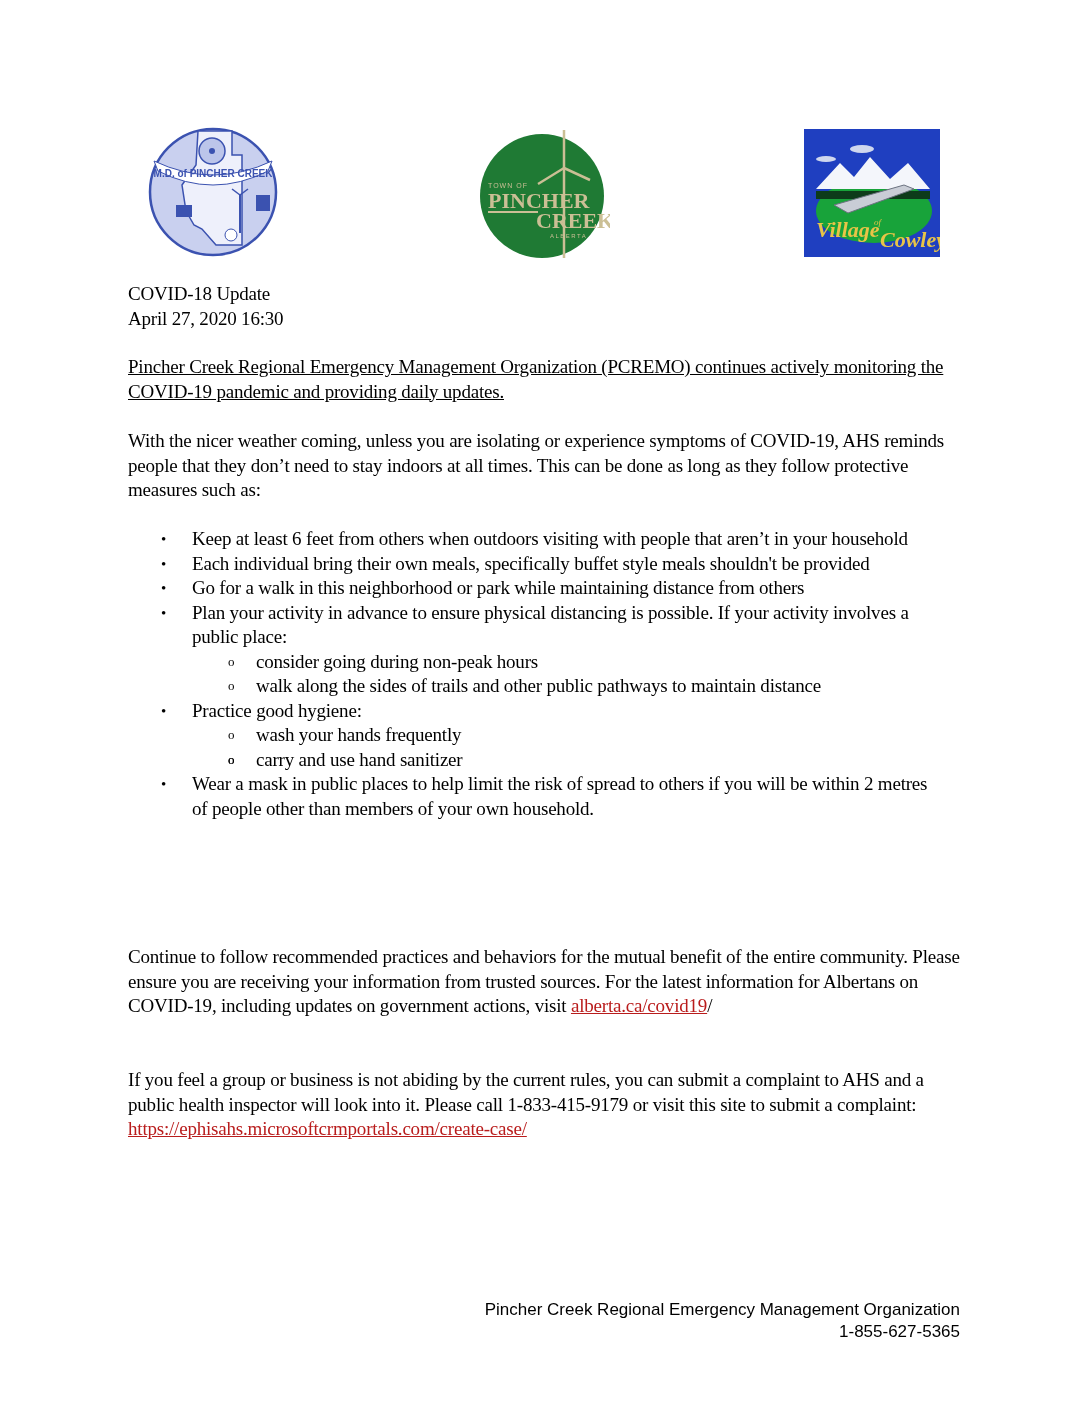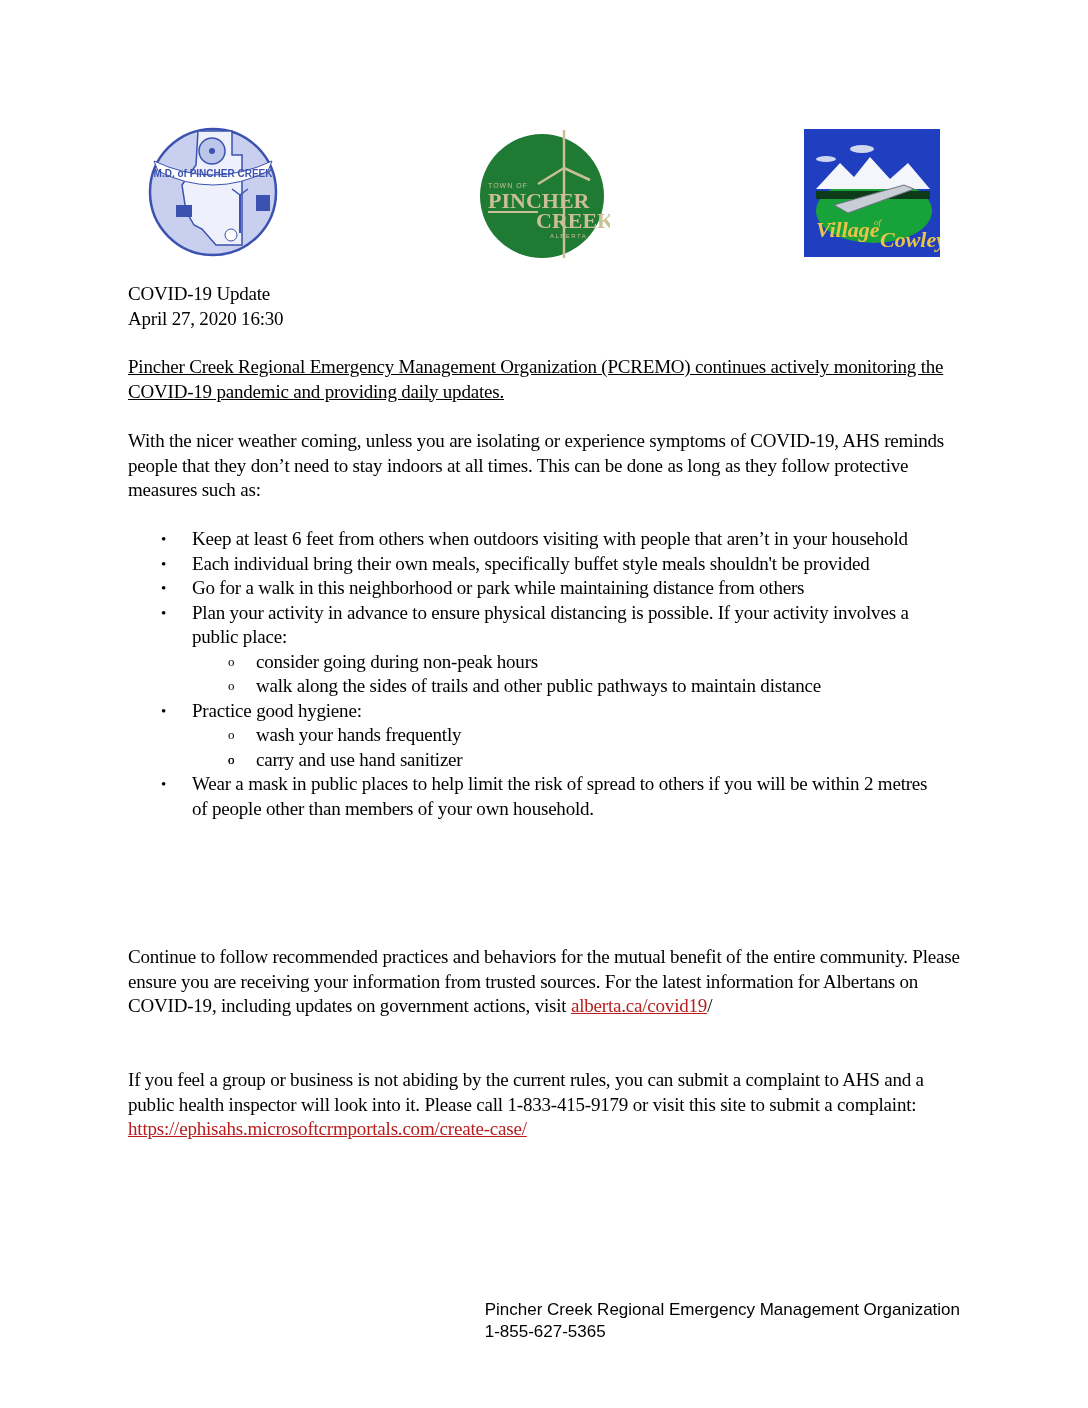--- a/index.html
+++ b/index.html
@@ -11,21 +11,21 @@
     .logo-town { left: 478px; top: 128px; width: 132px; height: 132px; }
     .logo-cowley { left: 804px; top: 129px; width: 136px; height: 128px; }
     .txt { position: absolute; left: 128px; width: 840px; font-size: 19px; line-height: 24.5px; letter-spacing: -0.2px; }
     .txt p { margin: 0; }
     .list { position: absolute; left: 128px; top: 527px; width: 800px; font-size: 19px; line-height: 24.5px; letter-spacing: -0.2px; }
     .li { position: relative; padding-left: 64px; }
     .li .bullet { position: absolute; left: 33px; top: 0; font-size: 15px; }
     .sub { position: relative; padding-left: 128px; }
     .sub .bullet { position: absolute; left: 100px; top: 0; font-size: 13px; }
     a.link { color: #b91c1c; text-decoration: underline; }
-    .footer { position: absolute; right: 128px; top: 1299px; text-align: left;
+    .footer { position: absolute; right: 128px; top: 1299px; text-align: right;
               font-family: "Liberation Sans", "DejaVu Sans", sans-serif; font-size: 17px; line-height: 22px; }
   </style>
 </head>
 <body>
 
 <div class="page">
 
   <div class="logo logo-md">
     <svg width="134" height="134" viewBox="0 0 134 134">
       <circle cx="67" cy="67" r="63" fill="#c9d0ef" stroke="#3b52b0" stroke-width="2.5"></circle>
@@ -66,21 +66,21 @@
       <path d="M30 76 L100 56 L110 60 L44 84 Z" fill="#c9cdd6" stroke="#6b7280" stroke-width="1"></path>
       <ellipse cx="58" cy="20" rx="12" ry="4" fill="#cfd7ee"></ellipse>
       <ellipse cx="22" cy="30" rx="10" ry="3" fill="#cfd7ee"></ellipse>
       <text x="12" y="108" font-family="Liberation Serif, serif" font-style="italic" font-weight="bold" font-size="22" fill="#e8c447">Village</text>
       <text x="70" y="96" font-family="Liberation Serif, serif" font-style="italic" font-size="9" fill="#e8c447">of</text>
       <text x="76" y="118" font-family="Liberation Serif, serif" font-style="italic" font-weight="bold" font-size="22" fill="#e8c447">Cowley</text>
     </svg>
   </div>
 
   <div class="txt" style="top:282px;">
-    <p>COVID-19 Update</p>
+    <p>COVID-18 Update</p>
     <p>April 27, 2020 16:30</p>
   </div>
 
   <div class="txt" style="top:355px; width:820px;text-decoration:underline;">
     <p>Pincher Creek Regional Emergency Management Organization (PCREMO) continues actively monitoring the COVID-19 pandemic and providing daily updates.</p>
   </div>
 
   <div class="txt" style="top:429px; width:840px;">
     <p>With the nicer weather coming, unless you are isolating or experience symptoms of COVID-19, AHS reminds people that they don’t need to stay indoors at all times. This can be done as long as they follow protective measures such as:</p>
   </div>

